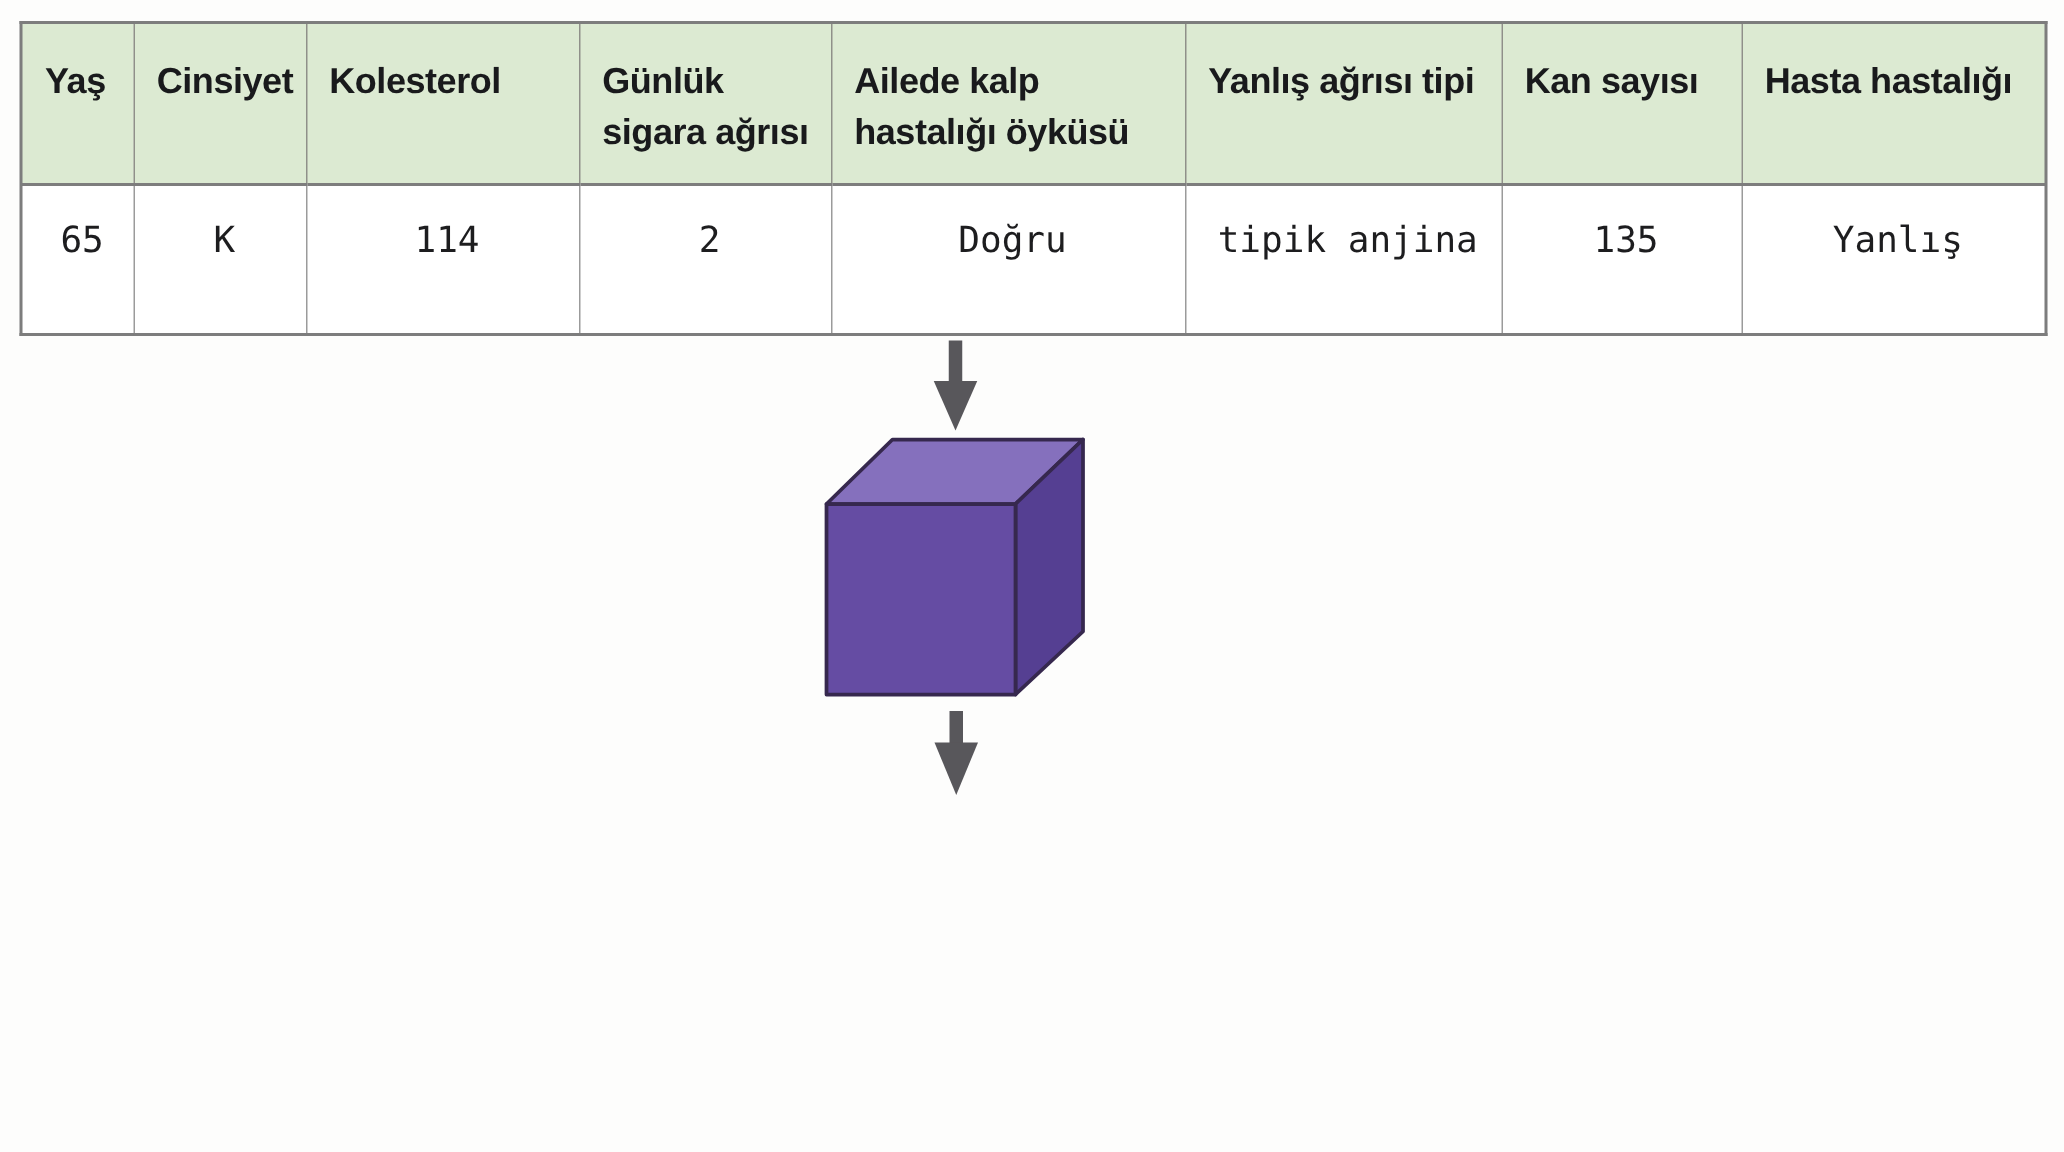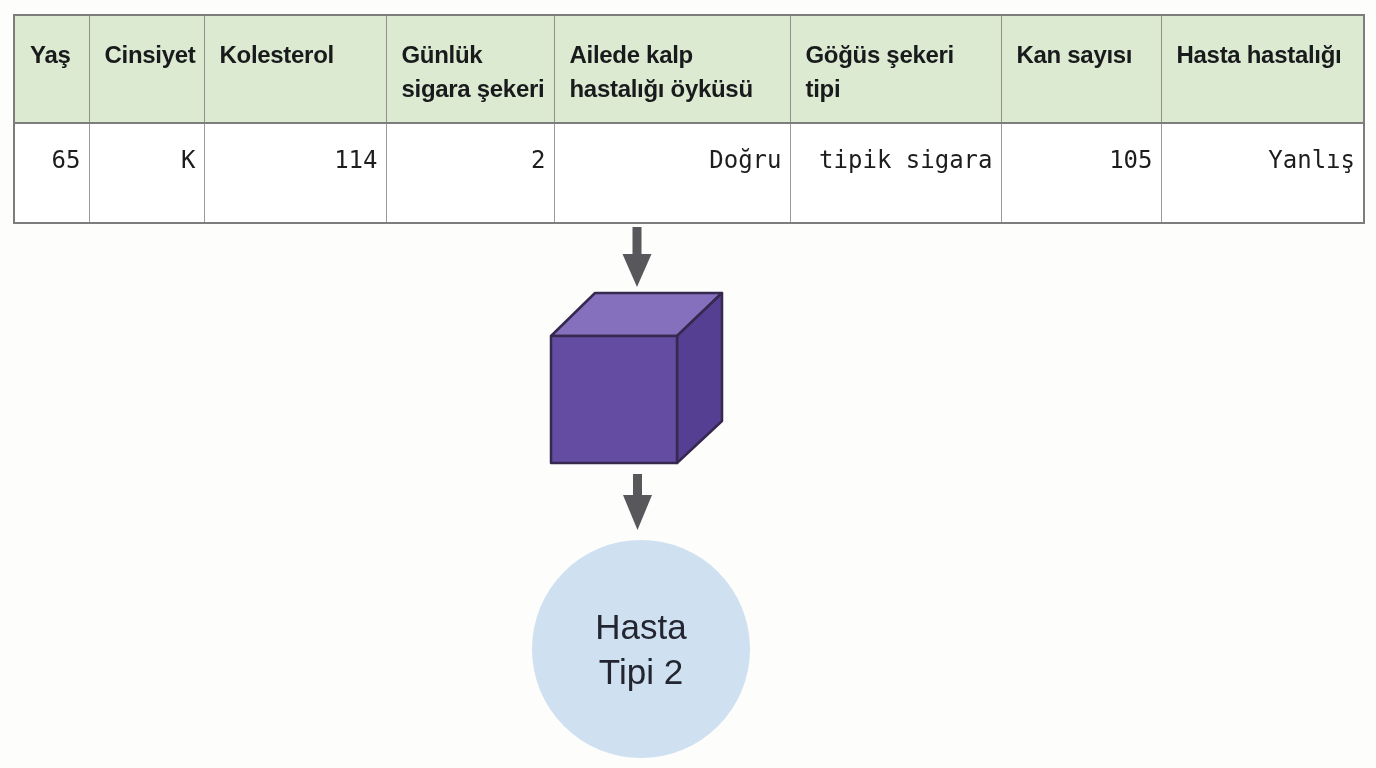--- a/index.html
+++ b/index.html
@@ -31,21 +31,21 @@
     font-weight: bold;
     letter-spacing: -0.3px;
     line-height: 34px;
     color: #191a1c;
   }
   .data-table td {
     background: #ffffff;
     border: 1.5px solid #9b9b9b;
     height: 100px;
     vertical-align: top;
-    text-align: right;
+    text-align: center;
     padding: 22px 8px 8px 14px;
     font-family: "DejaVu Sans Mono", monospace;
     font-size: 24px;
     color: #1d1d1f;
   }
 
   
   svg.flow { position: absolute; left: 500px; top: 222px; }
 
   
@@ -79,34 +79,34 @@
       <col style="width:236px">
         <col style="width:211px">
         <col style="width:160px">
         <col style="width:203px">
     </colgroup>
     <tbody>
         <tr>
       <th>Yaş</th>
       <th>Cinsiyet</th>
       <th>Kolesterol</th>
-      <th>Günlük sigara şekeri</th>
+      <th>Günlük sigara ağrısı</th>
       <th>Ailede kalp hastalığı öyküsü</th>
-      <th>Göğüs şekeri tipi</th>
+      <th>Yanlış ağrısı tipi</th>
       <th>Kan sayısı</th>
       <th>Hasta hastalığı</th>
     </tr>
     <tr>
       <td>65</td>
       <td>K</td>
       <td>114</td>
       <td>2</td>
       <td>Doğru</td>
-      <td>tipik sigara</td>
-      <td>105</td>
+      <td>tipik anjina</td>
+      <td>135</td>
       <td>Yanlış</td>
     </tr>
   </tbody>
     </table>
 
   <svg class="flow" width="280" height="318" viewBox="500 222 280 318">
 
     <g>
       <rect x="632.5" y="227" width="9" height="29" fill="#58575b"></rect>
       <polygon points="622.5,254 651.5,254 637,287" fill="#58575b"></polygon>
@@ -117,18 +117,14 @@
       <polygon points="677,336 722,293 722,421 677,463" stroke="#36284e" fill="#553f92"></polygon>
       <polygon points="551,336 677,336 677,463 551,463" stroke="#36284e" fill="#654ca3"></polygon>
     </g>
 
     <g>
       <rect x="633" y="474" width="9" height="23" fill="#58575b"></rect>
       <polygon points="623,495 652,495 637.5,530" fill="#58575b"></polygon>
     </g>
   </svg>
 
-  <div class="output-circle">
-    <span>Hasta</span>
-    <span>Tipi 2</span>
-  </div>
 
 </div>
 
 </body></html>

